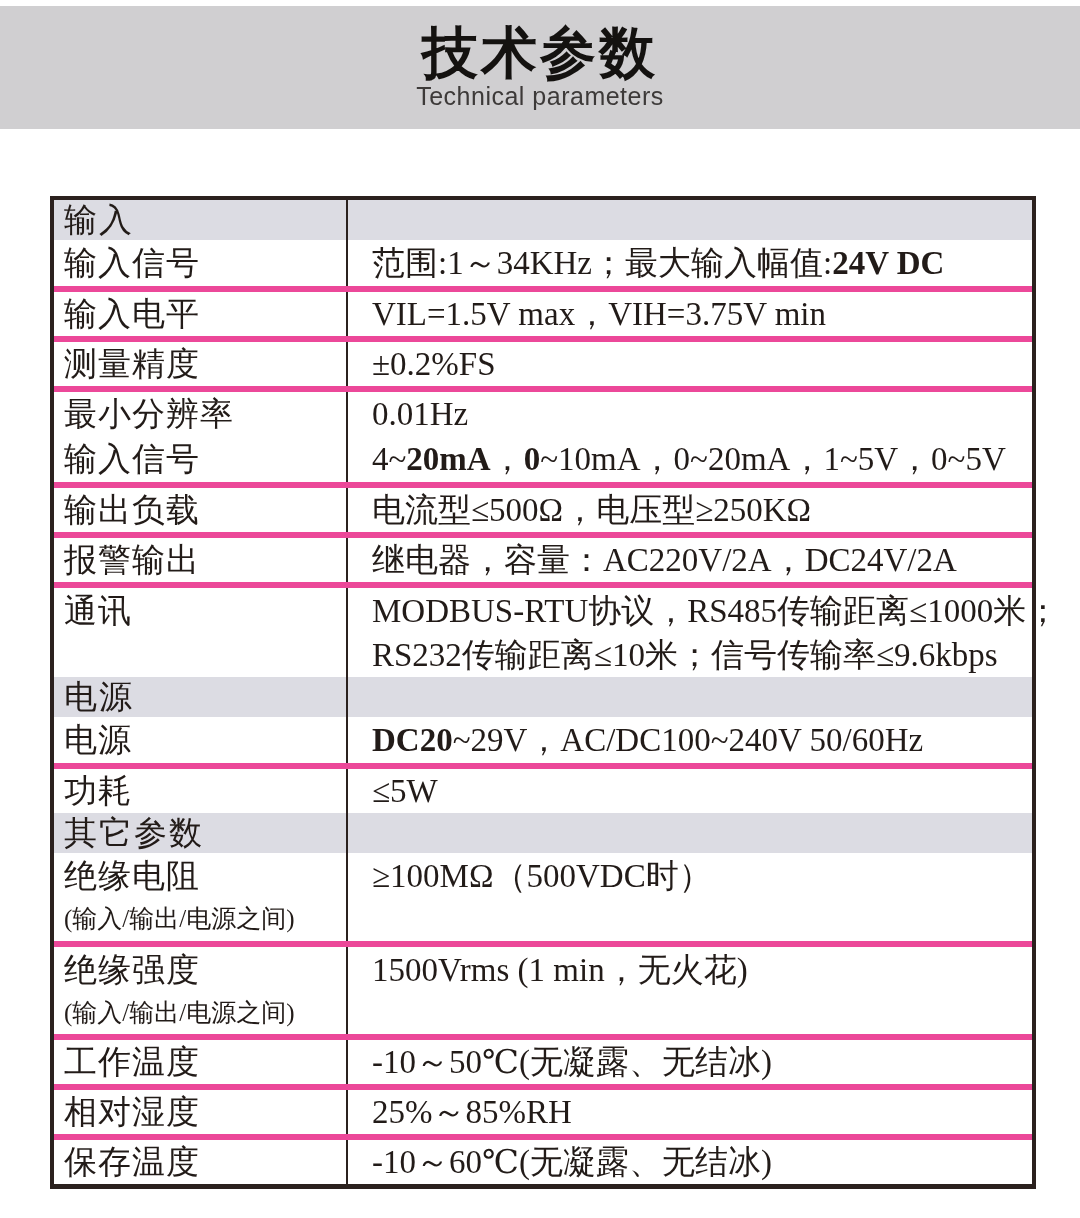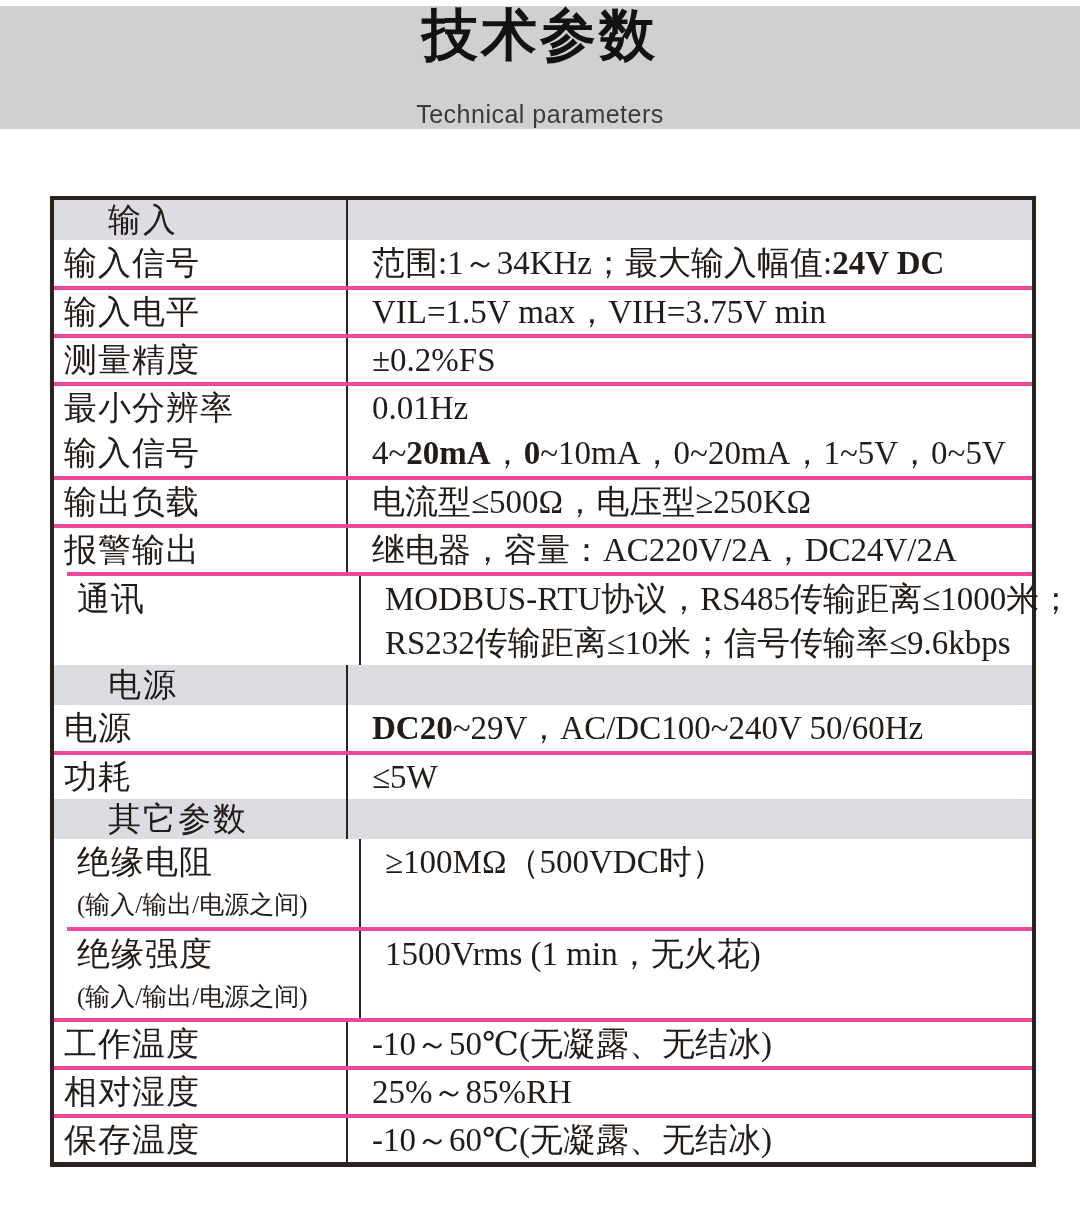--- a/index.html
+++ b/index.html
@@ -3,42 +3,42 @@
 <meta charset="utf-8">
 <style>
   html,body{margin:0;padding:0;}
   body{
     width:1080px;height:1218px;background:#ffffff;
     font-family:"Liberation Serif","DejaVu Serif",serif;
     color:#221b18;overflow:hidden;
   }
   .band{
     margin-top:6px;height:123px;background:#d0cfd1;
-    display:flex;flex-direction:column;align-items:center;justify-content:space-between;
+    display:flex;flex-direction:column;align-items:center;justify-content:center;
     font-family:"Liberation Sans","DejaVu Sans",sans-serif;
   }
   .title{font-size:56px;font-weight:bold;color:#141210;letter-spacing:3px;line-height:1.05;}
   .subtitle{font-size:25px;color:#3d3a39;margin-top:0;letter-spacing:0.5px;}
 
   .spec-table{
     margin:67px 0 0 50px;width:986px;box-sizing:border-box;
     border:4px solid #2b211e;border-bottom-width:5px;
   }
   .trow{display:flex;box-sizing:border-box;}
   .trow.section{background:#dcdce3;height:40px;}
   .trow.data{min-height:46px;}
-  .trow.bt{border-top:4px solid #ec4899;}
-  .trow.tall{min-height:88px;margin-left:13px;}
+  .trow.bt{border-top:6px solid #ec4899;}
+  .trow.tall{min-height:88px;}
   .cell{display:flex;flex-direction:column;justify-content:center;box-sizing:border-box;}
   .label-cell{width:294px;flex:0 0 294px;border-right:2px solid #2b211e;padding-left:10px;}
   .value-cell{flex:1;padding-left:24px;padding-right:2px;}
   .tall .cell{justify-content:flex-start;padding-top:1px;}
   .label-main{font-size:33px;line-height:44px;letter-spacing:1px;white-space:nowrap;}
   .label-sub{font-size:25px;line-height:42px;letter-spacing:0;white-space:nowrap;}
-  .section .label-main{letter-spacing:2px;margin-left:44px;}
+  .section .label-main{letter-spacing:2px;}
   .vline{font-size:33px;line-height:44px;white-space:nowrap;}
   .vline .b{font-weight:bold;}
 </style>
 </head>
 <body>
 
 <div class="band">
   <div class="title">技术参数</div>
   <div class="subtitle">Technical parameters</div>
 </div>

